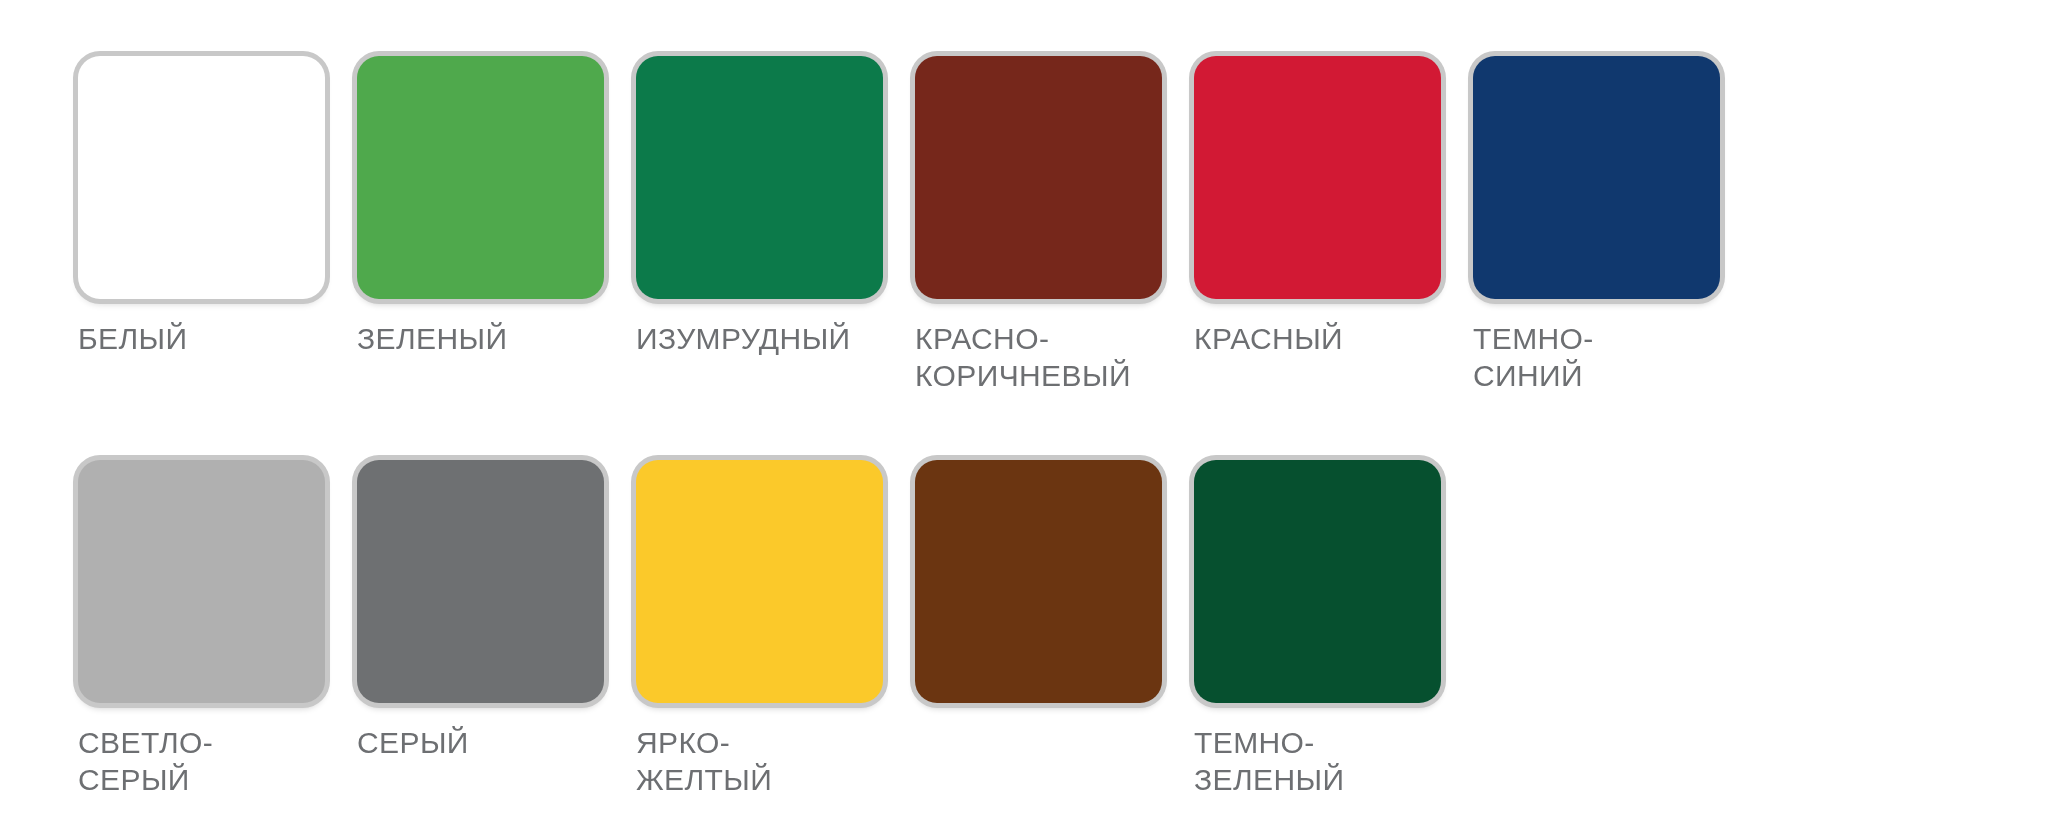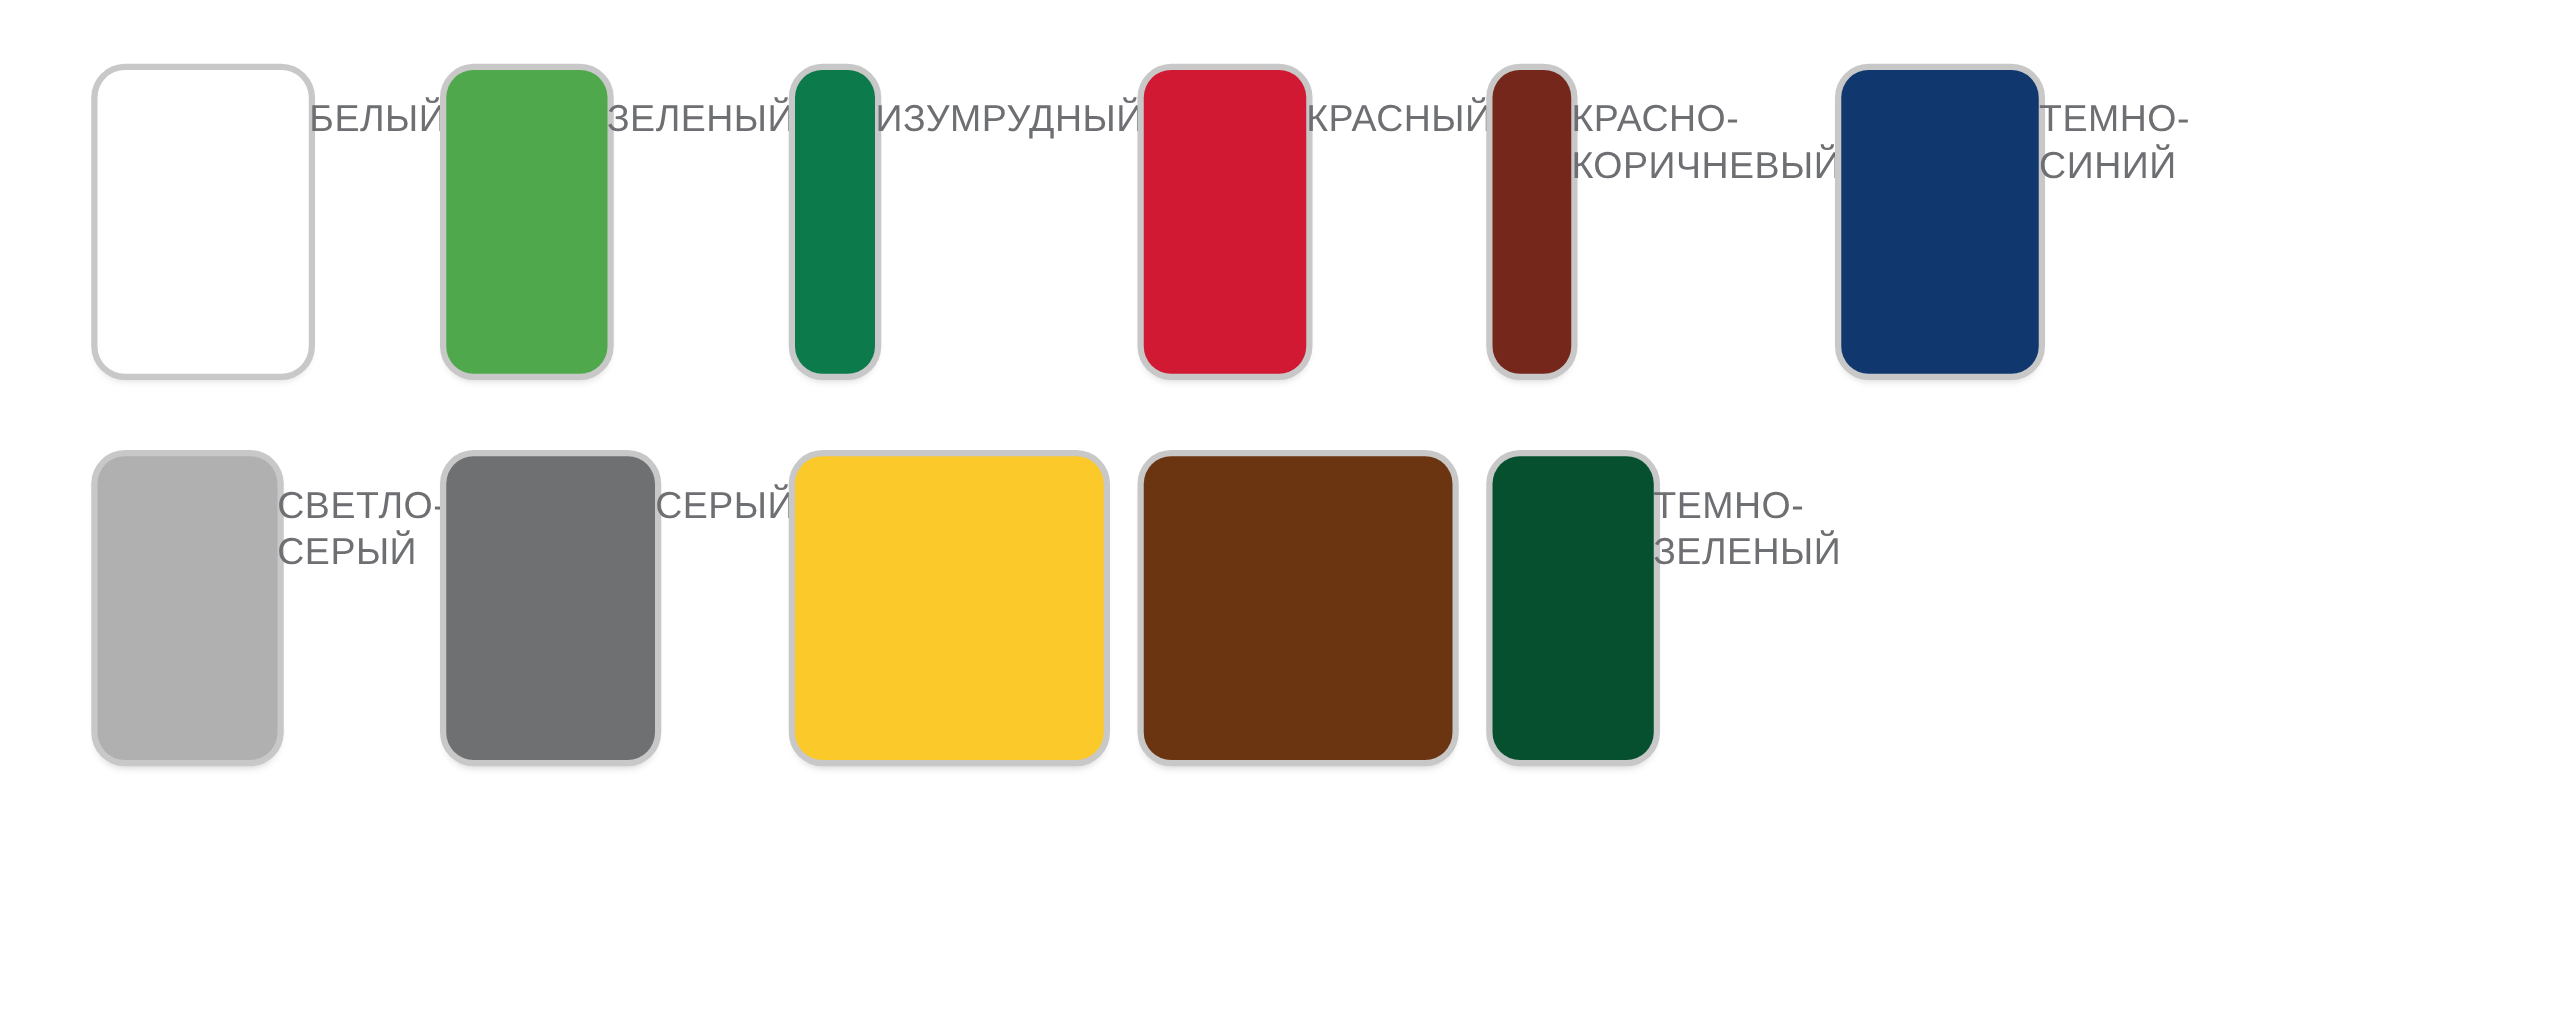--- a/index.html
+++ b/index.html
@@ -26,21 +26,21 @@
     display: flex;
     align-items: flex-start;
     width: 100%;
   }
   .palette-row.row-1 { margin-bottom: 66px; }
 
   .swatch-cell {
     width: 279px;
     flex: 0 0 279px;
     display: flex;
-    flex-direction: row;
+    flex-direction: column;
     align-items: flex-start;
   }
 
   .swatch-chip {
     width: 247px;
     height: 243px;
     border-radius: 22px;
     background: #ffffff;
     box-shadow:
       0 0 0 5px #c8c8c8,
@@ -77,47 +77,49 @@
     </div>
     <div class="swatch-cell">
       <div class="swatch-chip" style="background: rgb(79, 169, 76);"></div>
       <div class="swatch-label">ЗЕЛЕНЫЙ</div>
     </div>
     <div class="swatch-cell">
       <div class="swatch-chip" style="background: rgb(12, 122, 74);"></div>
       <div class="swatch-label">ИЗУМРУДНЫЙ</div>
     </div>
     <div class="swatch-cell">
-      <div class="swatch-chip" style="background: rgb(210, 25, 52);"></div>
-      <div class="swatch-label">КРАСНЫЙ</div>
-    </div>
-    <div class="swatch-cell">
       <div class="swatch-chip" style="background: rgb(118, 39, 27);"></div>
       <div class="swatch-label">КРАСНО-
 КОРИЧНЕВЫЙ</div>
+    </div>
+    <div class="swatch-cell">
+      <div class="swatch-chip" style="background: rgb(210, 25, 52);"></div>
+      <div class="swatch-label">КРАСНЫЙ</div>
     </div>
     <div class="swatch-cell">
       <div class="swatch-chip" style="background: rgb(16, 56, 110);"></div>
       <div class="swatch-label">ТЕМНО-
 СИНИЙ</div>
     </div>
   </div>
 
   <div class="palette-row row-2">
     <div class="swatch-cell">
       <div class="swatch-chip" style="background: rgb(176, 176, 176);"></div>
       <div class="swatch-label">СВЕТЛО-
 СЕРЫЙ</div>
     </div>
     <div class="swatch-cell">
       <div class="swatch-chip" style="background: rgb(110, 112, 114);"></div>
       <div class="swatch-label">СЕРЫЙ</div>
     </div>
     <div class="swatch-cell">
       <div class="swatch-chip" style="background: rgb(251, 201, 42);"></div>
+      <div class="swatch-label">ЯРКО-
+ЖЕЛТЫЙ</div>
     </div>
     <div class="swatch-cell">
       <div class="swatch-chip" style="background: rgb(107, 53, 17);"></div>
     </div>
     <div class="swatch-cell">
       <div class="swatch-chip" style="background: rgb(6, 80, 47);"></div>
       <div class="swatch-label">ТЕМНО-
 ЗЕЛЕНЫЙ</div>
     </div>
   </div>

